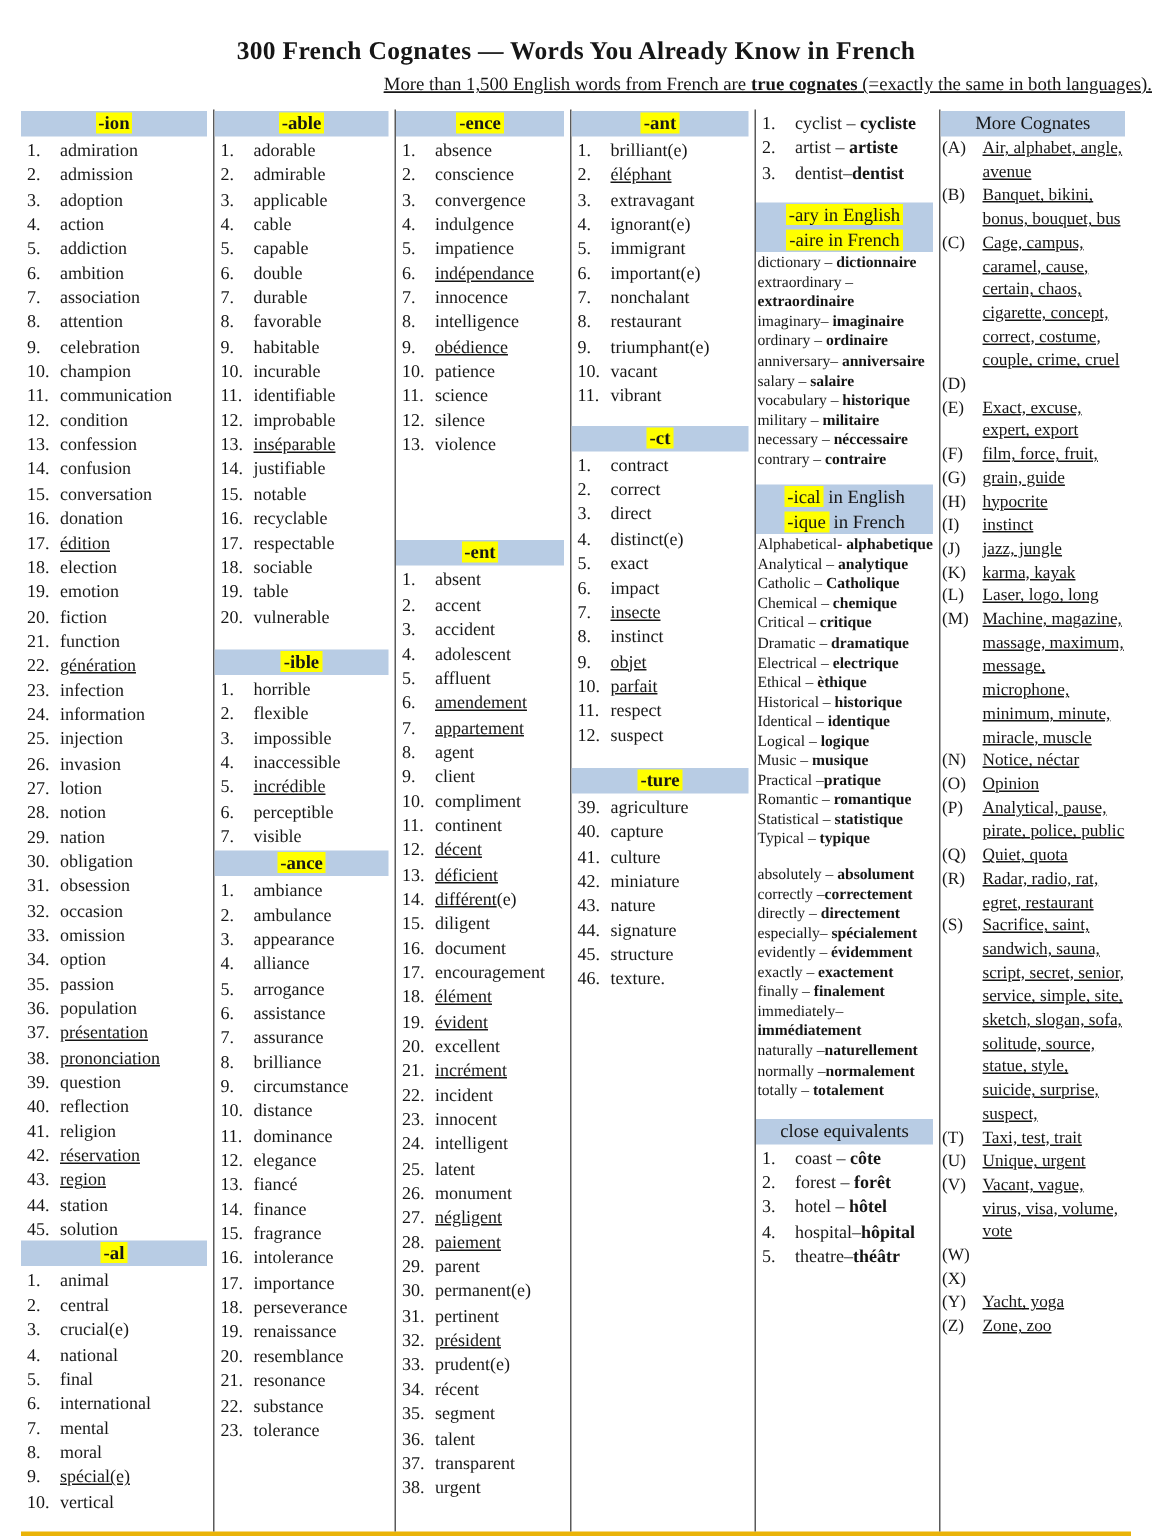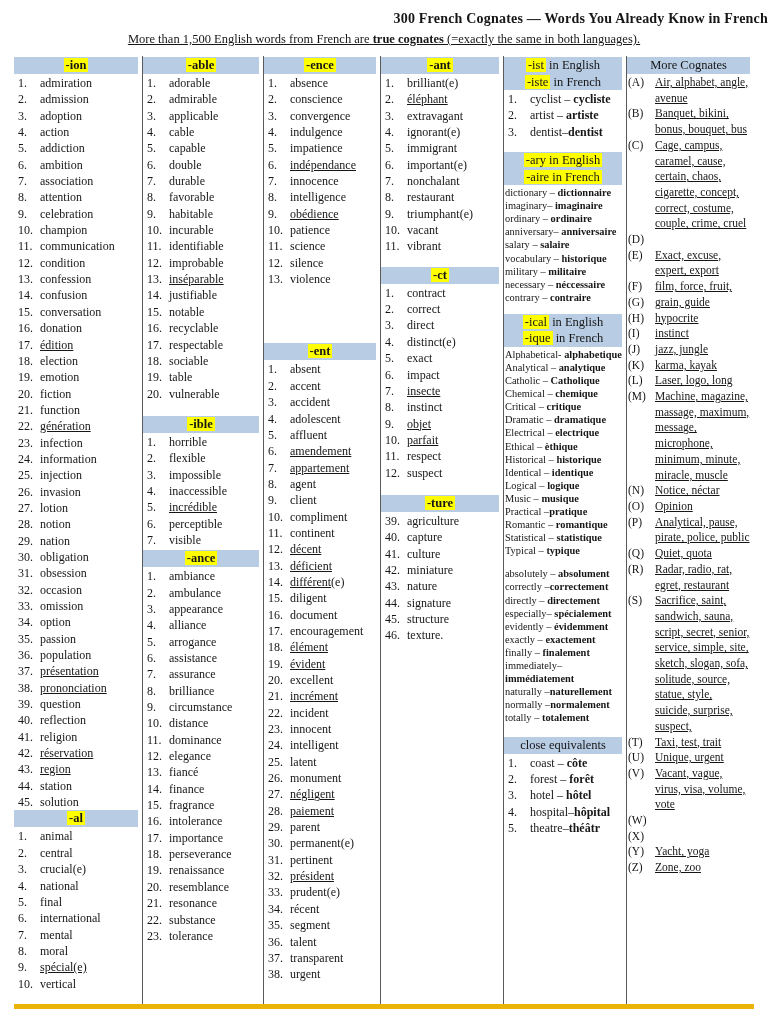--- a/index.html
+++ b/index.html
@@ -1,19 +1,19 @@
 <!DOCTYPE html>
 <html><head>
 <meta charset="utf-8">
 <style>
   html,body{margin:0;padding:0;background:#ffffff;}
   body{width:768px;height:1024px;overflow:hidden;
        font-family:"Liberation Serif","DejaVu Serif",serif;color:#161616;}
-  .page-title{text-align:right;font-weight:bold;font-size:14px;padding-top:11px;letter-spacing:.2px;}
-  .subtitle{text-align:center;font-size:12.5px;margin-top:5px;text-decoration:underline;}
+  .page-title{text-align:center;font-weight:bold;font-size:17px;padding-top:24px;letter-spacing:.2px;}
+  .subtitle{text-align:right;font-size:12.5px;margin-top:5px;text-decoration:underline;}
   .subtitle .inner{text-decoration:underline;}
   .subtitle b{font-weight:bold;}
   .grid{display:flex;margin:9px 14px 0 14px;height:948px;border-bottom:5px solid #eab308;}
   .col{box-sizing:border-box;overflow:hidden;padding-top:1px;}
   .col:nth-child(1){flex:0 0 129px;border-right:1px solid #5a5a5a;}
   .col:nth-child(2){flex:0 0 121px;border-right:1px solid #5a5a5a;}
   .col:nth-child(3){flex:0 0 117px;border-right:1px solid #5a5a5a;}
   .col:nth-child(4){flex:0 0 123px;border-right:1px solid #5a5a5a;}
   .col:nth-child(5){flex:0 0 123px;border-right:1px solid #5a5a5a;}
   .col:nth-child(6){flex:1;}
@@ -821,43 +821,40 @@
           <span class="word"><span>structure</span></span>
         </div>
         <div class="row">
           <span class="num">46.</span>
           <span class="word"><span>texture.</span></span>
         </div>
       </div>
     </div>
     <div class="col">
       <div class="section">
-        <div class="hdr">
-          <div class="hline"><span class="hl">-ist</span><span> in English</span></div>
-          <div class="hline"><span class="hl">-iste</span><span> in French</span></div>
-        </div>
         <div class="row">
           <span class="num">1.</span>
           <span class="word"><span class="en">cyclist</span> – <span class="fr">cycliste</span></span>
         </div>
         <div class="row">
           <span class="num">2.</span>
           <span class="word"><span class="en">artist</span> – <span class="fr">artiste</span></span>
         </div>
         <div class="row">
           <span class="num">3.</span>
           <span class="word"><span class="en">dentist</span>–<span class="fr">dentist</span></span>
         </div>
       </div>
       <div class="section" style="margin-top: 12px;">
         <div class="hdr">
           <div class="hline"><span class="hl">-ary in English</span></div>
           <div class="hline"><span class="hl">-aire in French</span></div>
         </div>
         <div class="pair"><span class="en">dictionary</span> – <span class="fr">dictionnaire</span></div>
+        <div class="pair"><span class="en">extraordinary</span> – <span class="fr">extraordinaire</span></div>
         <div class="pair"><span class="en">imaginary</span>– <span class="fr">imaginaire</span></div>
         <div class="pair"><span class="en">ordinary</span> – <span class="fr">ordinaire</span></div>
         <div class="pair"><span class="en">anniversary</span>– <span class="fr">anniversaire</span></div>
         <div class="pair"><span class="en">salary</span> – <span class="fr">salaire</span></div>
         <div class="pair"><span class="en">vocabulary</span> – <span class="fr">historique</span></div>
         <div class="pair"><span class="en">military</span> – <span class="fr">militaire</span></div>
         <div class="pair"><span class="en">necessary</span> – <span class="fr">néccessaire</span></div>
         <div class="pair"><span class="en">contrary</span> – <span class="fr">contraire</span></div>
       </div>
       <div class="section" style="margin-top: 10px;">

